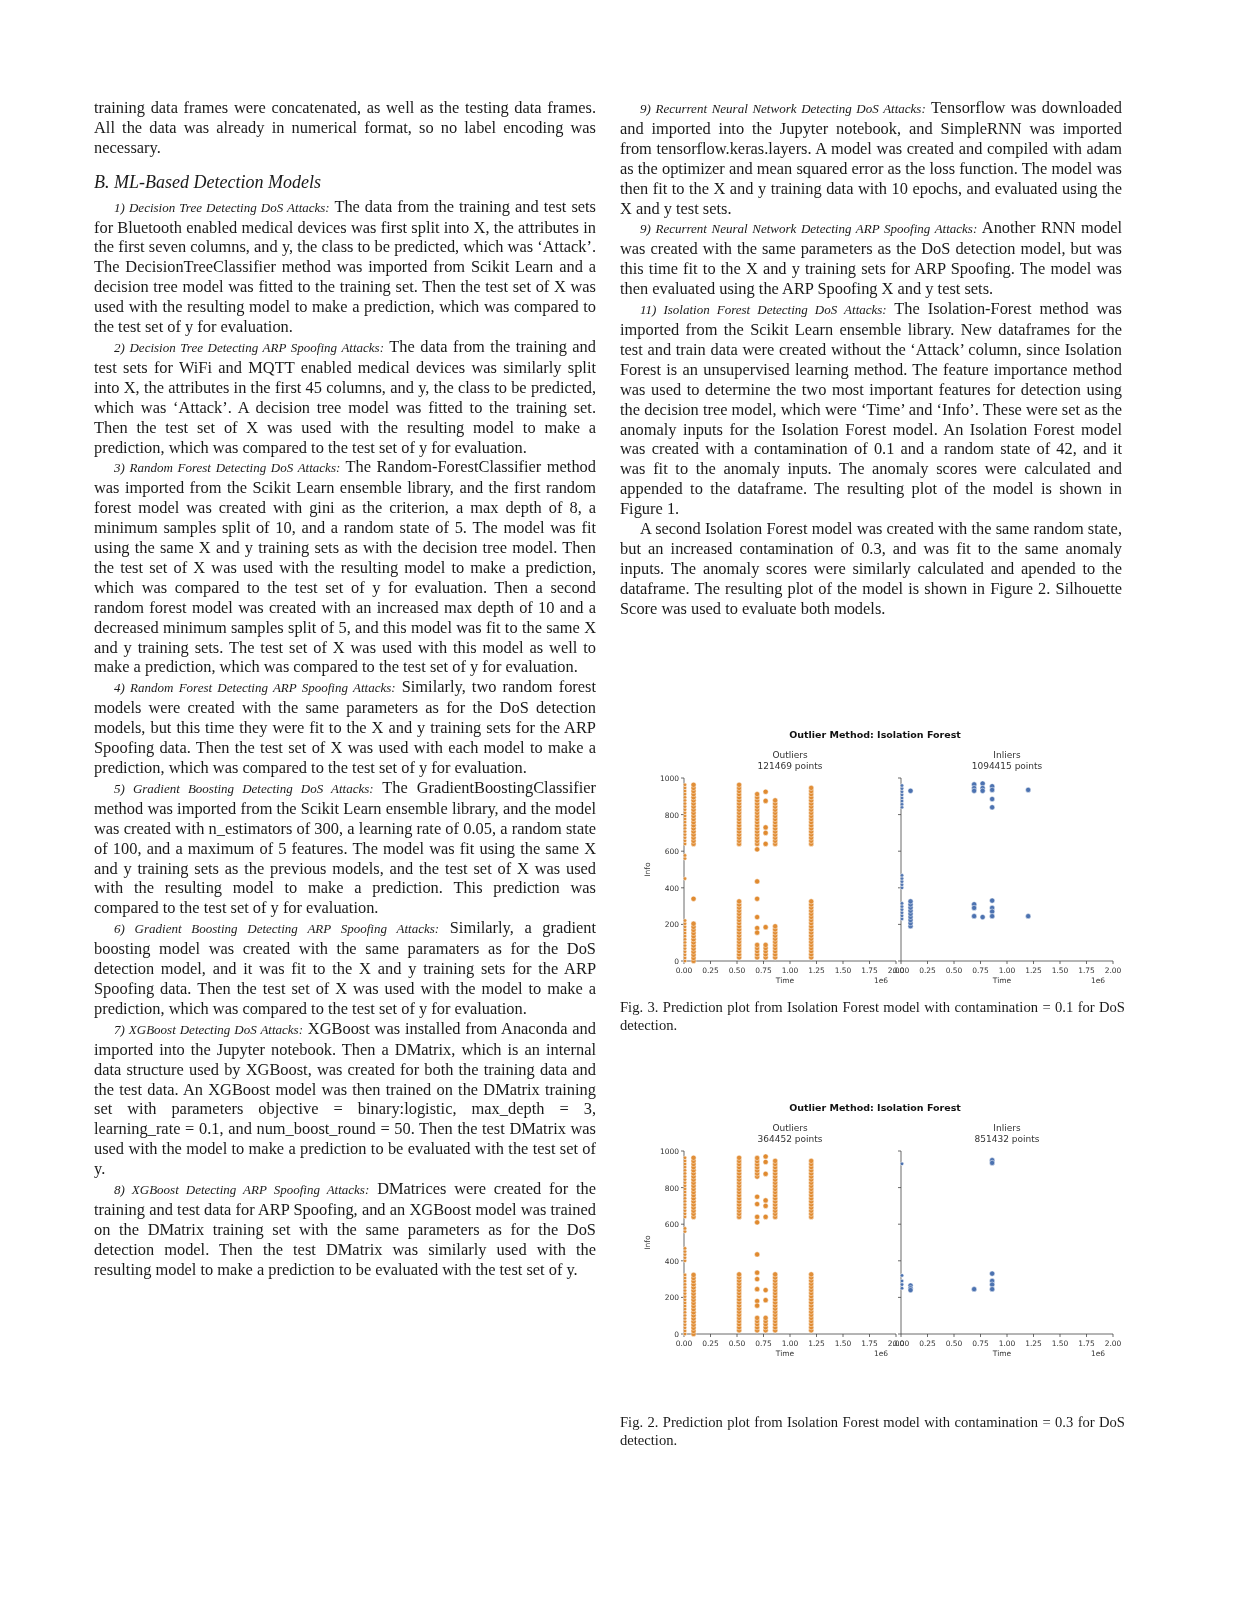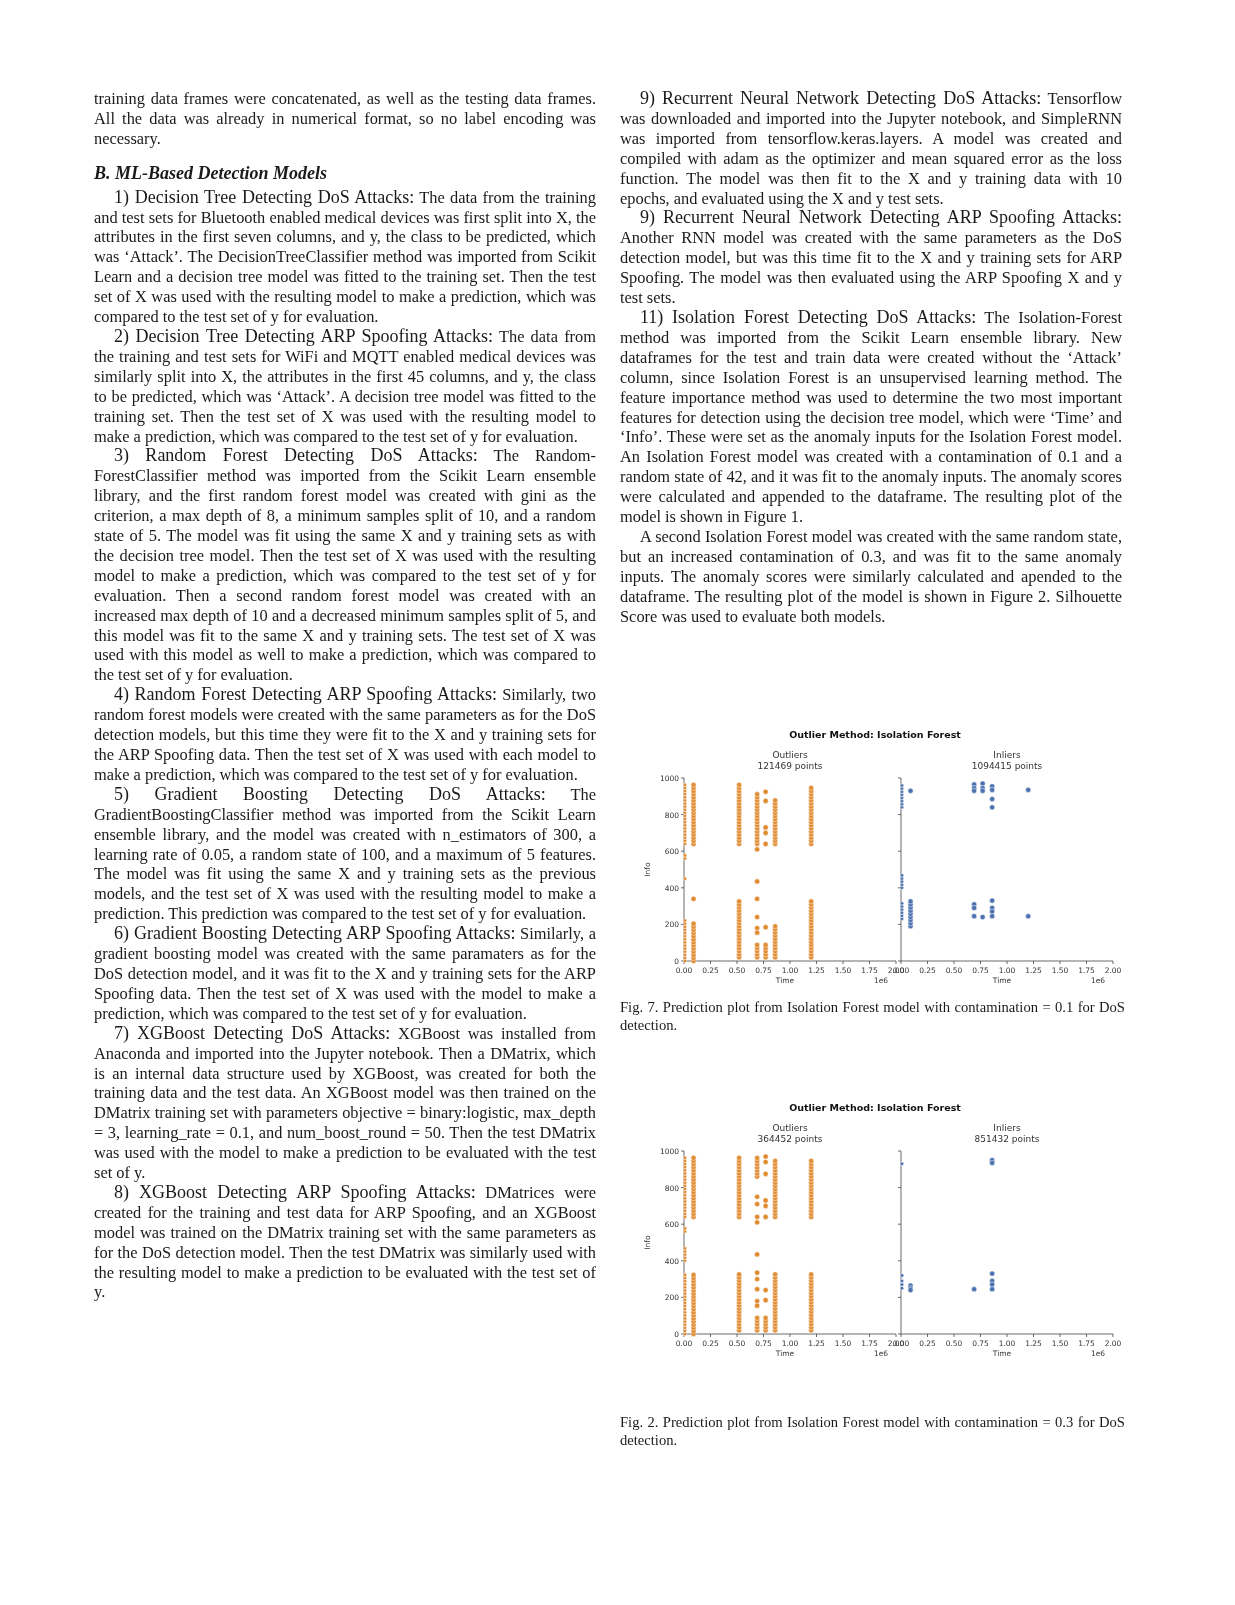--- a/index.html
+++ b/index.html
@@ -1,24 +1,24 @@
 <!DOCTYPE html>
 <html><head>
 <meta charset="utf-8">
 <style>
   html, body { margin:0; padding:0; background:#fff; }
   body { width:1235px; height:1605px; position:relative; overflow:hidden;
          font-family:"Liberation Serif","DejaVu Serif",serif; color:#1a1a1a; }
-  .col { position:absolute; top:89px; width:502px; font-size:16.4px; line-height:19.9px; text-align:justify; }
+  .col { position:absolute; top:98px; width:502px; font-size:16.4px; line-height:19.9px; text-align:justify; }
   .col.left { left:94px; }
   .col.right { left:620px; }
   p { margin:0; }
   .indent { text-indent:20px; }
-  .it { font-size:18px; }
-  .sec { font-style:italic; font-size:18px; margin:15px 0 4px 0; text-align:left;font-weight:bold; }
+  .it { font-style:italic; font-size:13px; }
+  .sec { font-style:italic; font-size:18px; margin:15px 0 4px 0; text-align:left; }
   .fig { position:absolute; left:620px; width:510px;margin-top:16px; }
   .fig svg { display:block; }
   .caption { position:absolute; left:620px; width:505px; font-size:14.6px; line-height:18px; text-align:justify; }
   svg text { font-family:"DejaVu Sans","Liberation Sans",sans-serif; }
 </style>
 </head>
 <body>
 
 <div class="col left">
   <p>training data frames were concatenated, as well as the testing data frames. All the data was already in numerical format, so no label encoding was necessary.</p>
@@ -371,21 +371,21 @@
         <circle cx="372.15999999999997" cy="86.28" r="2.6" fill="#4c72b0" stroke="#fff" stroke-width="0.5"></circle>
         <circle cx="372.15999999999997" cy="179.61" r="2.6" fill="#4c72b0" stroke="#fff" stroke-width="0.5"></circle>
         <circle cx="372.15999999999997" cy="186.93" r="2.6" fill="#4c72b0" stroke="#fff" stroke-width="0.5"></circle>
         <circle cx="372.15999999999997" cy="190.59" r="2.6" fill="#4c72b0" stroke="#fff" stroke-width="0.5"></circle>
         <circle cx="372.15999999999997" cy="195.165" r="2.6" fill="#4c72b0" stroke="#fff" stroke-width="0.5"></circle>
         <circle cx="408.2" cy="68.89499999999998" r="2.6" fill="#4c72b0" stroke="#fff" stroke-width="0.5"></circle>
         <circle cx="408.2" cy="195.165" r="2.6" fill="#4c72b0" stroke="#fff" stroke-width="0.5"></circle>
       </g>
     </svg>
 </div>
-<div class="caption" style="top:998px;">Fig. 7.  Prediction plot from Isolation Forest model with contamination = 0.1 for DoS detection.</div>
+<div class="caption" style="top:998px;">Fig. 3.  Prediction plot from Isolation Forest model with contamination = 0.1 for DoS detection.</div>
 
 <div class="fig" style="top:1078px;">
   <svg id="chart1" width="510" height="280">
       <text x="255" y="17" text-anchor="middle" font-size="9.5" font-weight="bold" fill="#111">Outlier Method: Isolation Forest</text>
       <g>
         <text x="170" y="37" text-anchor="middle" font-size="9" fill="#333">Outliers</text>
         <text x="170" y="48" text-anchor="middle" font-size="9" fill="#333">364452 points</text>
         <line x1="64" y1="57" x2="64" y2="240" stroke="#444" stroke-width="0.8"></line>
         <line x1="64" y1="240" x2="276" y2="240" stroke="#444" stroke-width="0.8"></line>
         <line x1="61" y1="240" x2="64" y2="240" stroke="#444" stroke-width="0.8"></line>

